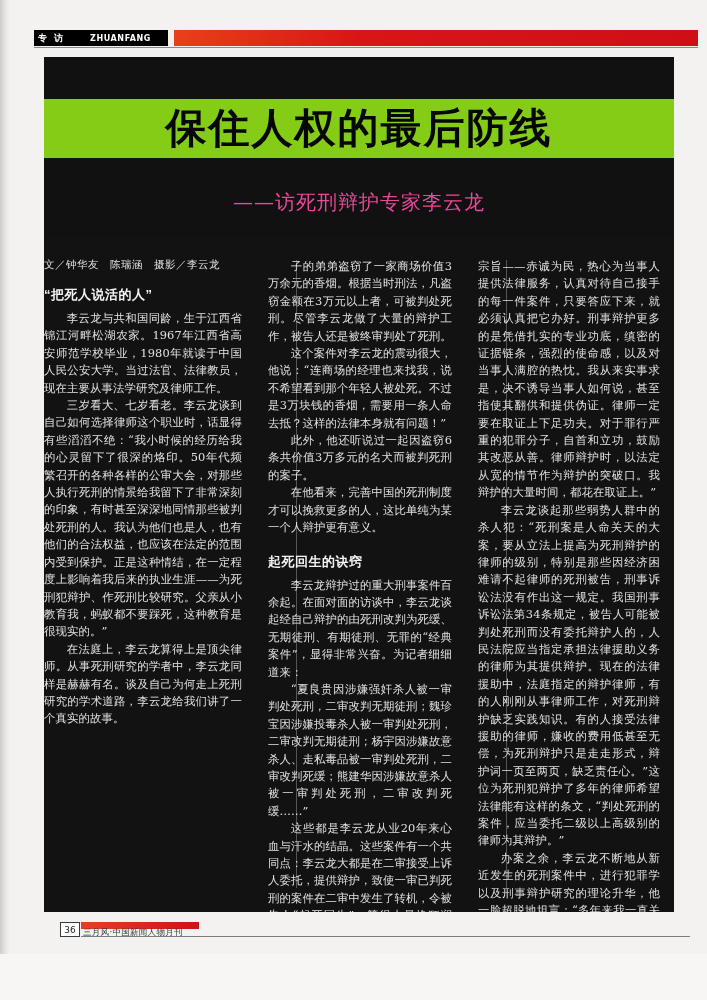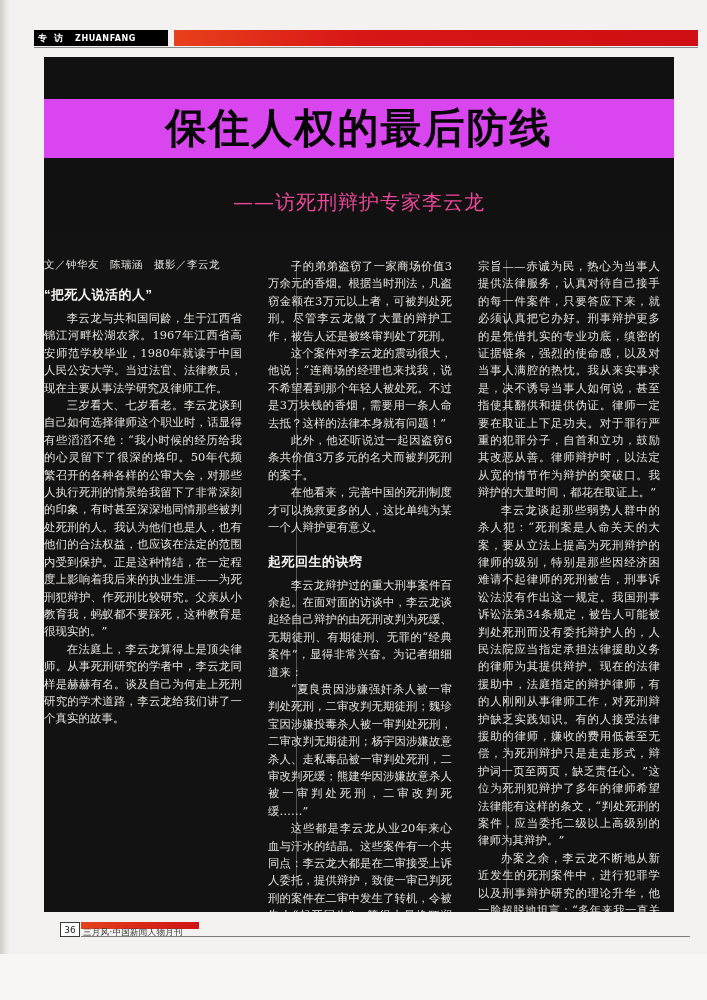--- a/index.html
+++ b/index.html
@@ -59,21 +59,21 @@
     font-weight: bold;
     letter-spacing: 7px;
     color: #ffffff;
   }
   .rh-en {
     font-family: "DejaVu Sans", "Liberation Sans", sans-serif;
     font-size: 8px;
     font-weight: bold;
     letter-spacing: 0.6px;
     color: #ffffff;
-    margin-left: 5px;
+    margin-left: 20px;
   }
   .rh-red {
     position: absolute;
     left: 140px; top: 0;
     width: 524px; height: 16px;
     background: linear-gradient(to right, #e8401b 0%, #d81616 35%, #cf0f14 100%);
   }
   .rh-underline {
     position: absolute;
     left: 0; top: 17px;
@@ -85,21 +85,21 @@
   .head-black-top {
     position: absolute;
     left: 44px; top: 57px;
     width: 630px; height: 42px;
     background: #111111;
   }
   .title-band {
     position: absolute;
     left: 44px; top: 99px;
     width: 630px; height: 59px;
-    background: #d946ef;
+    background: #84cc16;
     display: flex;
     align-items: center;
     justify-content: center;
   }
   .title-text {
     font-family: "DejaVu Serif", "Liberation Serif", serif;
     font-size: 41px;
     font-weight: bold;
     color: #060606;
     letter-spacing: 2px;

